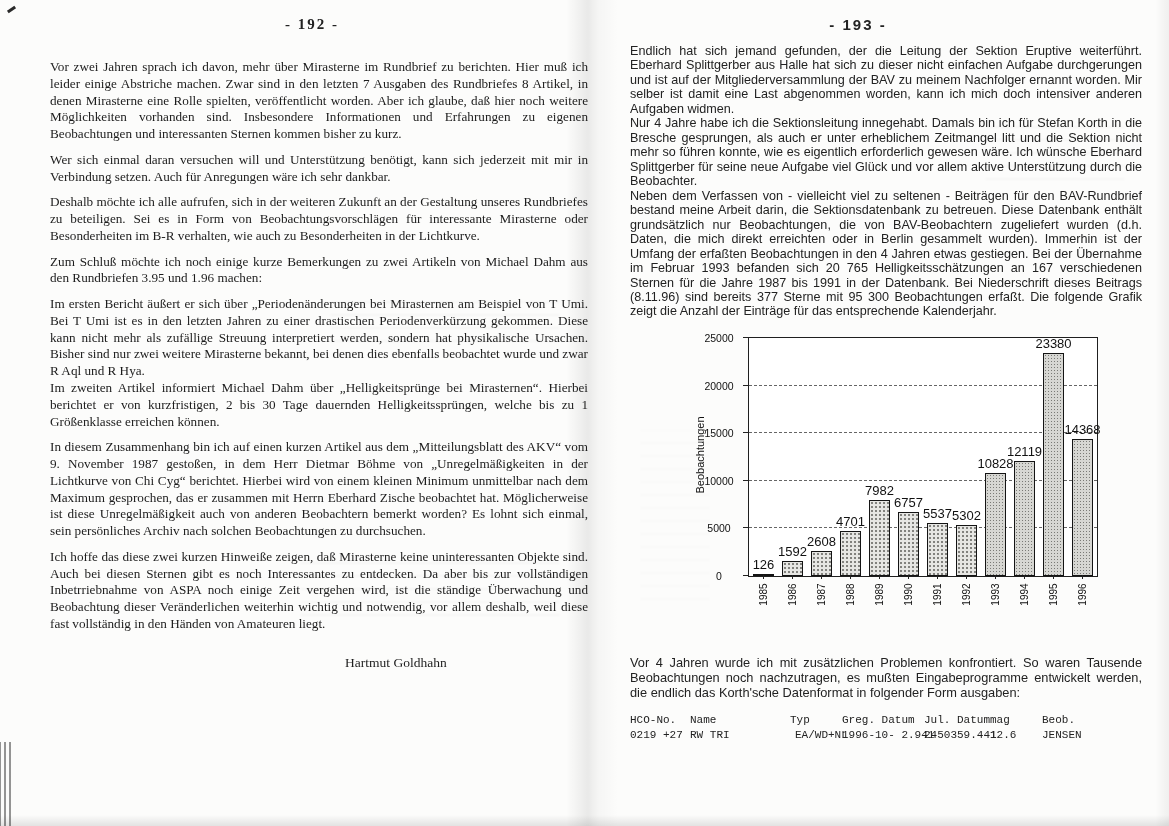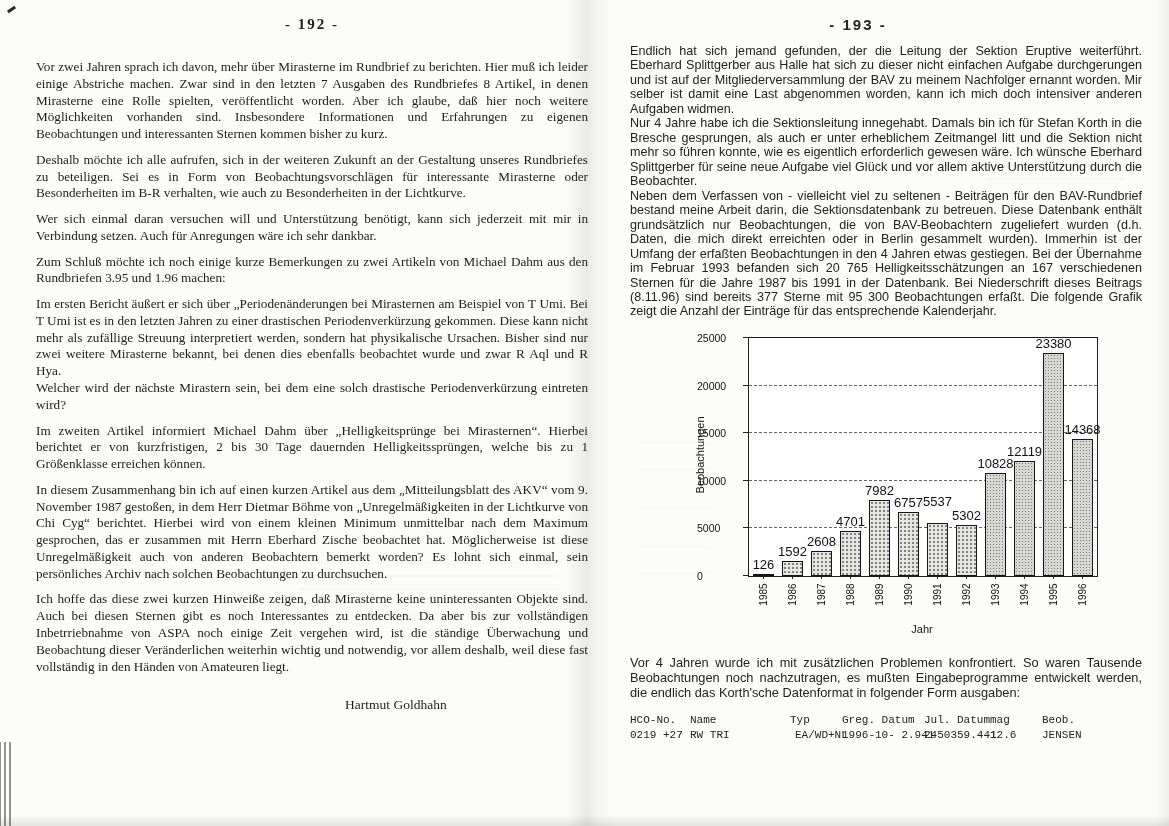--- a/index.html
+++ b/index.html
@@ -22,37 +22,37 @@
     background:repeating-linear-gradient(0deg,rgba(0,0,0,0.05) 0 2px,rgba(0,0,0,0) 2px 13px);}
   .g1{left:330px;top:300px;width:230px;height:42px;}
   .g2{left:300px;top:560px;width:260px;height:56px;}
   .g3{left:985px;top:120px;width:140px;height:60px;}
   .g4{left:640px;top:430px;width:70px;height:170px;opacity:.35;}
 
   
   .left-page{position:absolute;left:36px;top:16px;width:552px;}
   .page-num{font-weight:bold;font-size:15px;letter-spacing:2px;text-align:center;color:#222;}
   .left-body{margin-top:26px;font-size:13.2px;line-height:1.27;text-align:justify;color:#1c1c1c;}
-  .left-body p{margin:0 0 9px 0;}
+  .left-body p{margin:0 0 9px 14px;}
   .left-body p.mb0{margin-bottom:0;}
   .signature{margin-top:22px;padding-left:56%;font-size:13.5px;}
 
   
   .right-page{position:absolute;left:630px;top:16px;width:512px;font-family:"Liberation Sans",sans-serif;}
   .right-page .page-num{transform:translateX(-28px);}
   .article-title{margin-top:16px;font-size:19.5px;font-weight:bold;color:#111;letter-spacing:.2px;}
   .right-body{margin-top:11px;font-size:12.6px;line-height:1.15;text-align:justify;color:#222;}
   .right-body p{margin:0;}
   .after-chart{margin-top:10px;font-size:12.8px;line-height:1.18;text-align:justify;color:#222;}
 
   
   .chart{position:relative;width:470px;height:318px;margin:8px 0 2px 50px;font-family:"Liberation Sans",sans-serif;}
   .plot{position:absolute;left:68px;top:10px;width:348px;height:238px;border:1.4px solid #1f1f1f;background:#fff;}
   .gridline{position:absolute;left:0;width:100%;height:0;border-top:1px dashed #666;}
-  .y-tick-label{position:absolute;left:-52px;width:44px;text-align:left;font-size:10.5px;color:#111;}
+  .y-tick-label{position:absolute;left:-52px;width:44px;text-align:center;font-size:10.5px;color:#111;}
   .y-tick-mark{position:absolute;left:-6px;width:6px;height:1px;background:#222;}
   .bar{position:absolute;bottom:0;border:1px solid #141414;box-sizing:border-box;background-color:#e6e6e3;
     background-image:radial-gradient(#7a7a76 0.7px,rgba(0,0,0,0) 0.8px);background-size:4px 4px;}
   .bar.dense{background-color:#d7d7d3;background-size:3px 3px;}
   .bar-label{position:absolute;width:48px;text-align:center;font-size:13px;color:#111;}
   .x-axis{position:absolute;left:68px;top:248px;width:348px;height:46px;}
   .x-tick-mark{position:absolute;top:0;width:1px;height:4px;background:#222;}
   .x-tick-label{position:absolute;top:8px;width:34px;height:34px;}
   .x-tick-label span{display:block;width:34px;text-align:center;font-size:10px;color:#111;transform:rotate(-90deg) translateX(-6px);}
   .y-axis-title{position:absolute;left:-50px;top:122px;width:140px;text-align:center;font-size:11px;color:#111;transform:rotate(-90deg);}
@@ -75,25 +75,24 @@
 <div class="corner-mark"></div>
 <div class="ghost g1"></div>
 <div class="ghost g2"></div>
 <div class="ghost g3"></div>
 <div class="ghost g4"></div>
 
 <div class="left-page">
   <div class="page-num">- 192 -</div>
   <div class="left-body">
     <p>Vor zwei Jahren sprach ich davon, mehr über Mirasterne im Rundbrief zu berichten. Hier muß ich leider einige Abstriche machen. Zwar sind in den letzten 7 Ausgaben des Rundbriefes 8 Artikel, in denen Mirasterne eine Rolle spielten, veröffentlicht worden. Aber ich glaube, daß hier noch weitere Möglichkeiten vorhanden sind. Insbesondere Informationen und Erfahrungen zu eigenen Beobachtungen und interessanten Sternen kommen bisher zu kurz.</p>
+    <p>Wer sich einmal daran versuchen will und Unterstützung benötigt, kann sich jederzeit mit mir in Verbindung setzen. Auch für Anregungen wäre ich sehr dankbar.</p>
     <p>Deshalb möchte ich alle aufrufen, sich in der weiteren Zukunft an der Gestaltung unseres Rundbriefes zu beteiligen. Sei es in Form von Beobachtungsvorschlägen für interessante Mirasterne oder Besonderheiten im B-R verhalten, wie auch zu Besonderheiten in der Lichtkurve.</p>
-    <p>Wer sich einmal daran versuchen will und Unterstützung benötigt, kann sich jederzeit mit mir in Verbindung setzen. Auch für Anregungen wäre ich sehr dankbar.</p>
     <p>Zum Schluß möchte ich noch einige kurze Bemerkungen zu zwei Artikeln von Michael Dahm aus den Rundbriefen 3.95 und 1.96 machen:</p>
     <p class="mb0">Im ersten Bericht äußert er sich über „Periodenänderungen bei Mirasternen am Beispiel von T Umi. Bei T Umi ist es in den letzten Jahren zu einer drastischen Periodenverkürzung gekommen. Diese kann nicht mehr als zufällige Streuung interpretiert werden, sondern hat physikalische Ursachen. Bisher sind nur zwei weitere Mirasterne bekannt, bei denen dies ebenfalls beobachtet wurde und zwar R Aql und R Hya.</p>
-    <p>Welcher wird der nächste Mirastern sein, bei dem eine solch drastische Periodenverkürzung eintreten wird?</p>
     <p>Im zweiten Artikel informiert Michael Dahm über „Helligkeitsprünge bei Mirasternen“. Hierbei berichtet er von kurzfristigen, 2 bis 30 Tage dauernden Helligkeitssprüngen, welche bis zu 1 Größenklasse erreichen können.</p>
     <p>In diesem Zusammenhang bin ich auf einen kurzen Artikel aus dem „Mitteilungsblatt des AKV“ vom 9. November 1987 gestoßen, in dem Herr Dietmar Böhme von „Unregelmäßigkeiten in der Lichtkurve von Chi Cyg“ berichtet. Hierbei wird von einem kleinen Minimum unmittelbar nach dem Maximum gesprochen, das er zusammen mit Herrn Eberhard Zische beobachtet hat. Möglicherweise ist diese Unregelmäßigkeit auch von anderen Beobachtern bemerkt worden? Es lohnt sich einmal, sein persönliches Archiv nach solchen Beobachtungen zu durchsuchen.</p>
     <p>Ich hoffe das diese zwei kurzen Hinweiße zeigen, daß Mirasterne keine uninteressanten Objekte sind. Auch bei diesen Sternen gibt es noch Interessantes zu entdecken. Da aber bis zur vollständigen Inbetrriebnahme von ASPA noch einige Zeit vergehen wird, ist die ständige Überwachung und Beobachtung dieser Veränderlichen weiterhin wichtig und notwendig, vor allem deshalb, weil diese fast vollständig in den Händen von Amateuren liegt.</p>
   </div>
   <div class="signature">Hartmut Goldhahn</div>
 </div>
 
 <div class="right-page">
   <div class="page-num">- 193 -</div>
   <div class="right-body">
@@ -127,21 +126,21 @@
         <div class="bar-label" style="left: 19.5px; bottom: 17.1558px;">1592</div>
         <div class="bar" style="left: 62.35px; width: 20.3px; height: 24.8282px;"></div>
         <div class="bar-label" style="left: 48.5px; bottom: 26.8282px;">2608</div>
         <div class="bar" style="left: 91.35px; width: 20.3px; height: 44.7535px;"></div>
         <div class="bar-label" style="left: 77.5px; bottom: 46.7535px; text-align: center;">4701</div>
         <div class="bar" style="left: 120.35px; width: 20.3px; height: 75.9886px;"></div>
         <div class="bar-label" style="left: 106.5px; bottom: 77.9886px;">7982</div>
         <div class="bar" style="left: 149.35px; width: 20.3px; height: 64.3266px;"></div>
         <div class="bar-label" style="left: 135.5px; bottom: 66.3266px;">6757</div>
         <div class="bar" style="left: 178.35px; width: 20.3px; height: 52.7122px;"></div>
-        <div class="bar-label" style="left: 164.5px; bottom: 67px;">5537</div>
+        <div class="bar-label" style="left: 164.5px; bottom: 55px;">5537</div>
         <div class="bar" style="left: 207.35px; width: 20.3px; height: 50.475px;"></div>
         <div class="bar-label" style="left: 193.5px; bottom: 52.475px; margin-top: 25px;">5302</div>
         <div class="bar dense" style="left: 236.35px; width: 20.3px; height: 103.083px;"></div>
         <div class="bar-label" style="left: 222.5px; bottom: 105.083px;">10828</div>
         <div class="bar dense" style="left: 265.35px; width: 20.3px; height: 115.373px;"></div>
         <div class="bar-label" style="left: 251.5px; bottom: 117.373px;">12119</div>
         <div class="bar dense" style="left: 294.35px; width: 20.3px; height: 222.578px;"></div>
         <div class="bar-label" style="left: 280.5px; bottom: 224.578px;">23380</div>
         <div class="bar dense" style="left: 323.35px; width: 20.3px; height: 136.783px;"></div>
         <div class="bar-label" style="left: 309.5px; bottom: 138.783px;">14368</div>
@@ -189,21 +188,20 @@
         </div>
         <div class="x-tick-mark" style="left: 304.5px;"></div>
         <div class="x-tick-label" style="left: 287.5px;">
           <span>1995</span>
         </div>
         <div class="x-tick-mark" style="left: 333.5px;"></div>
         <div class="x-tick-label" style="left: 316.5px;">
           <span>1996</span>
         </div>
       </div>
-    <div class="x-axis-title">Jahr</div>
   </div>
 
   <div class="after-chart">Vor 4 Jahren wurde ich mit zusätzlichen Problemen konfrontiert. So waren Tausende Beobachtungen noch nachzutragen, es mußten Eingabeprogramme entwickelt werden, die endlich das Korth'sche Datenformat in folgender Form ausgaben:</div>
 
   <div class="data-sample">
     <div class="row">
       <span class="c0">HCO-No.</span>
       <span class="c1">Name</span>
       <span class="c2h">Typ</span>
       <span class="c3">Greg. Datum</span>

